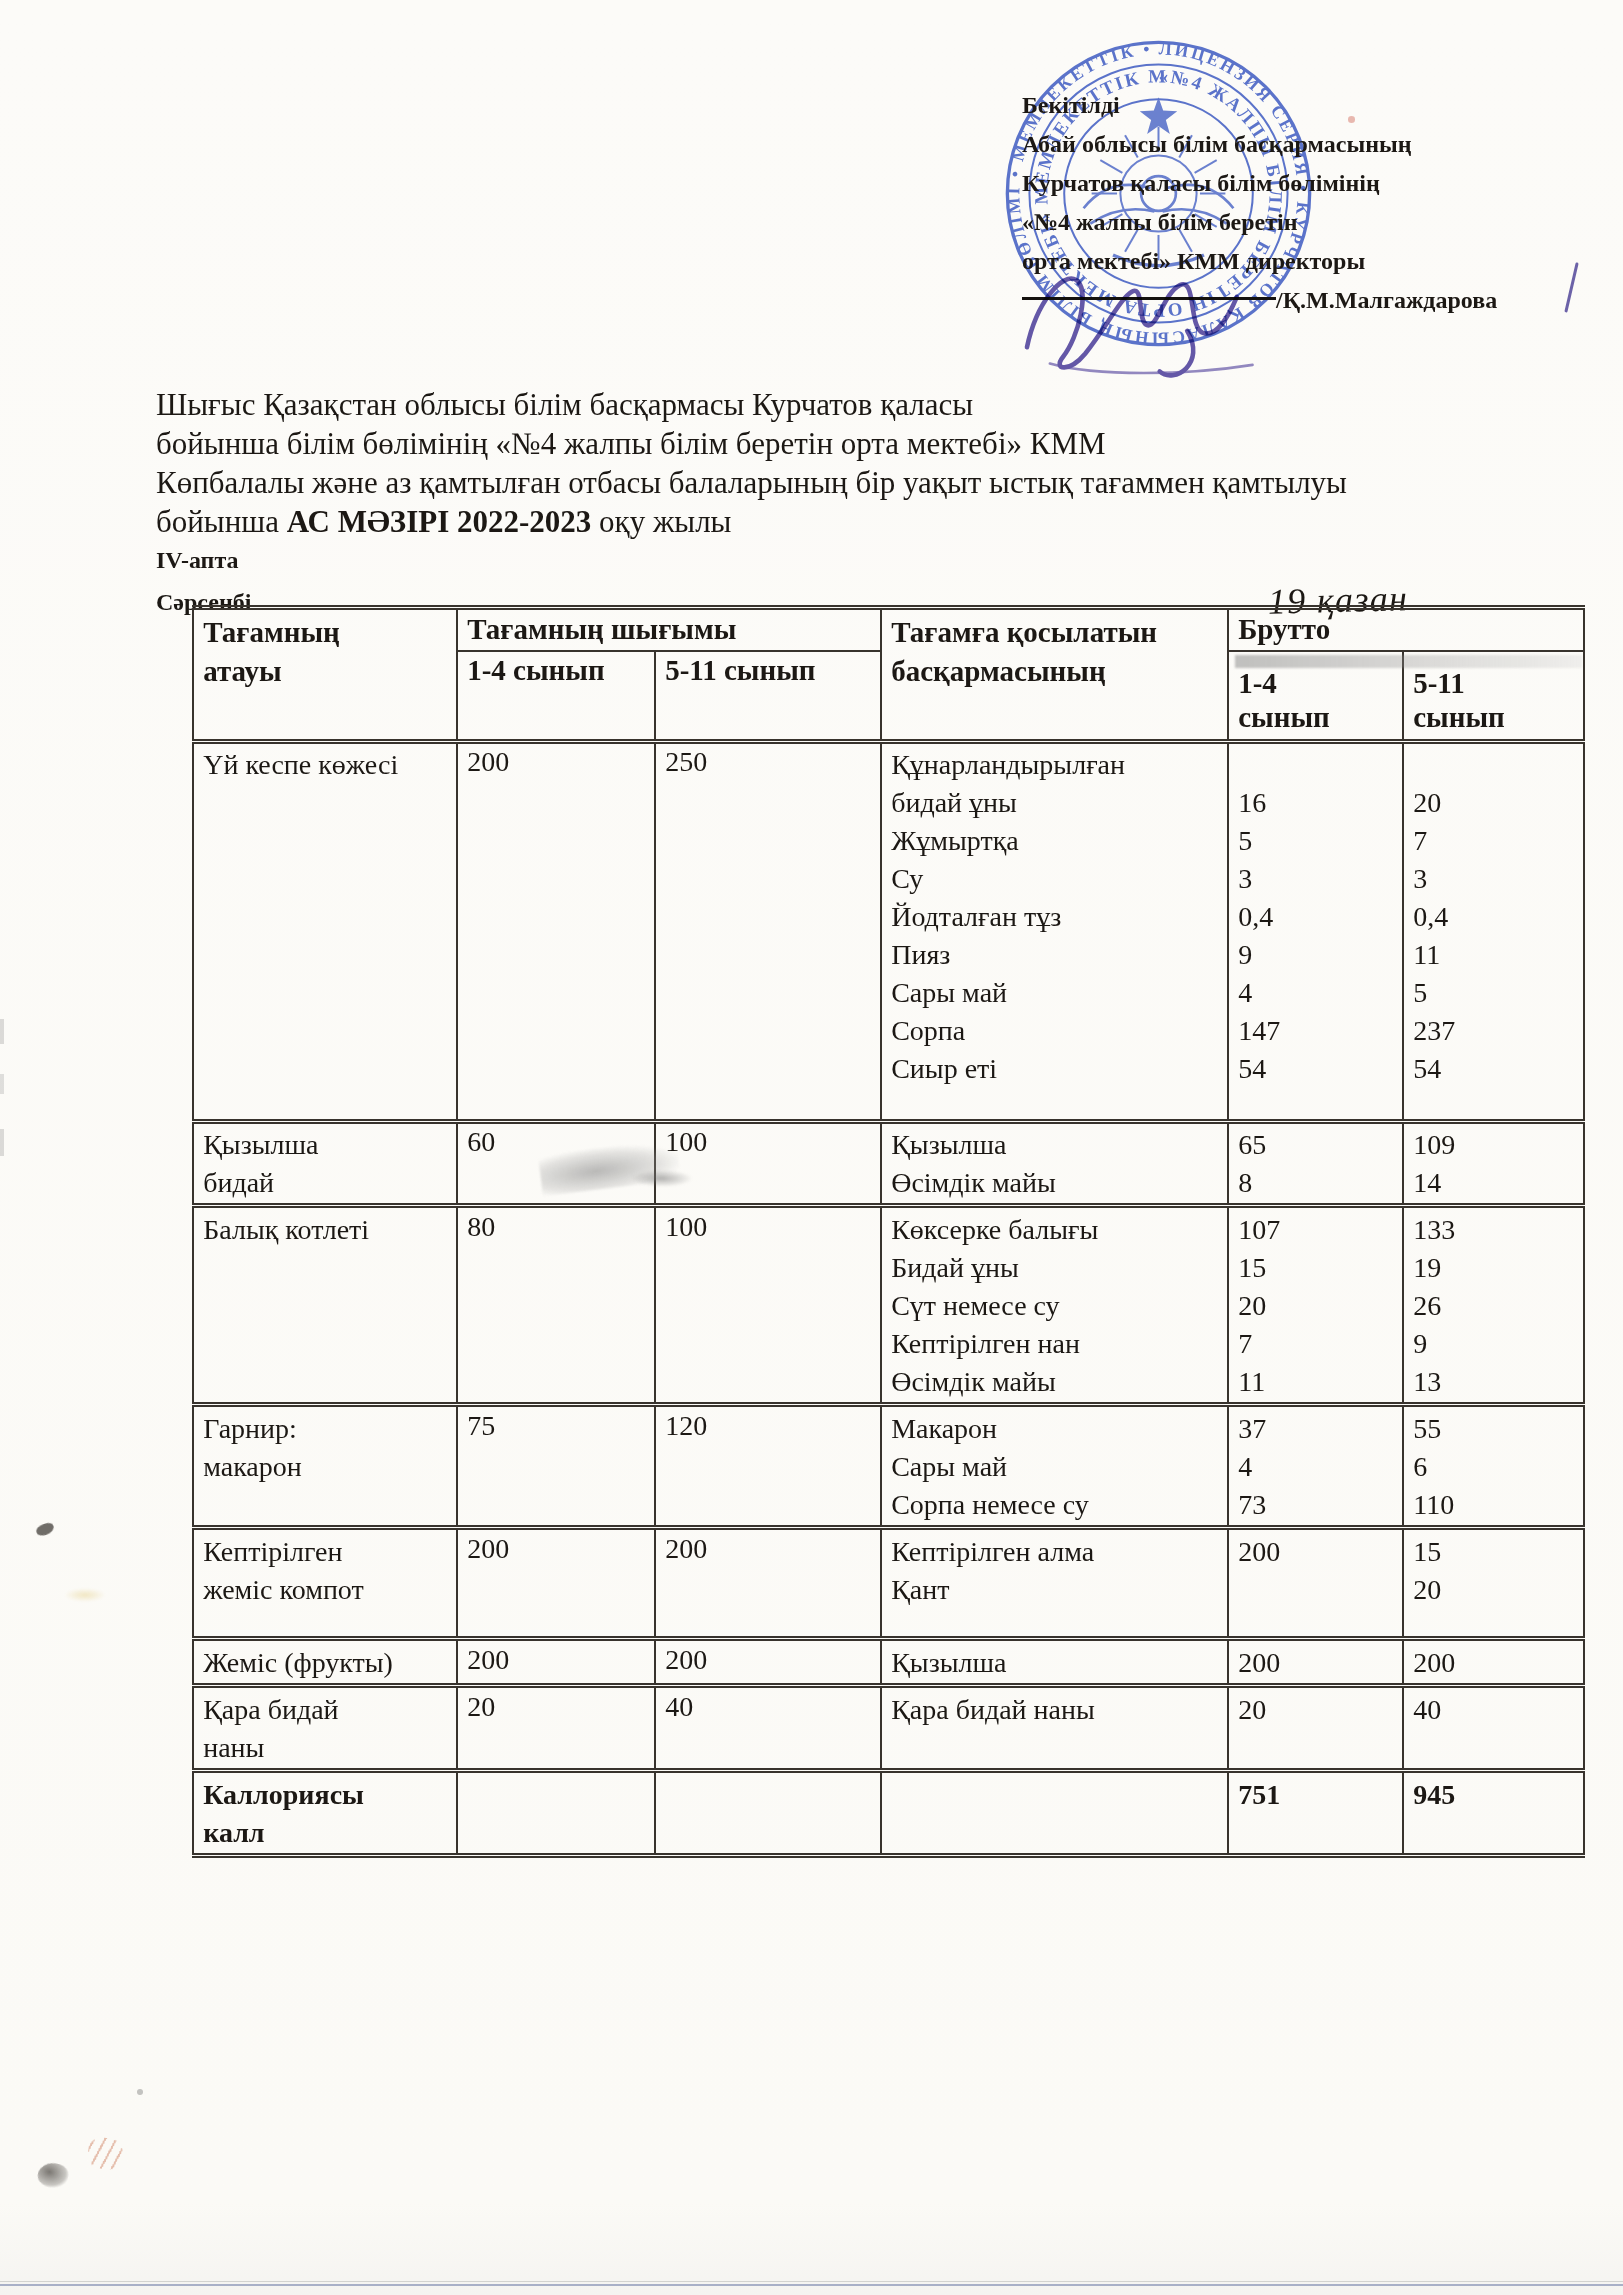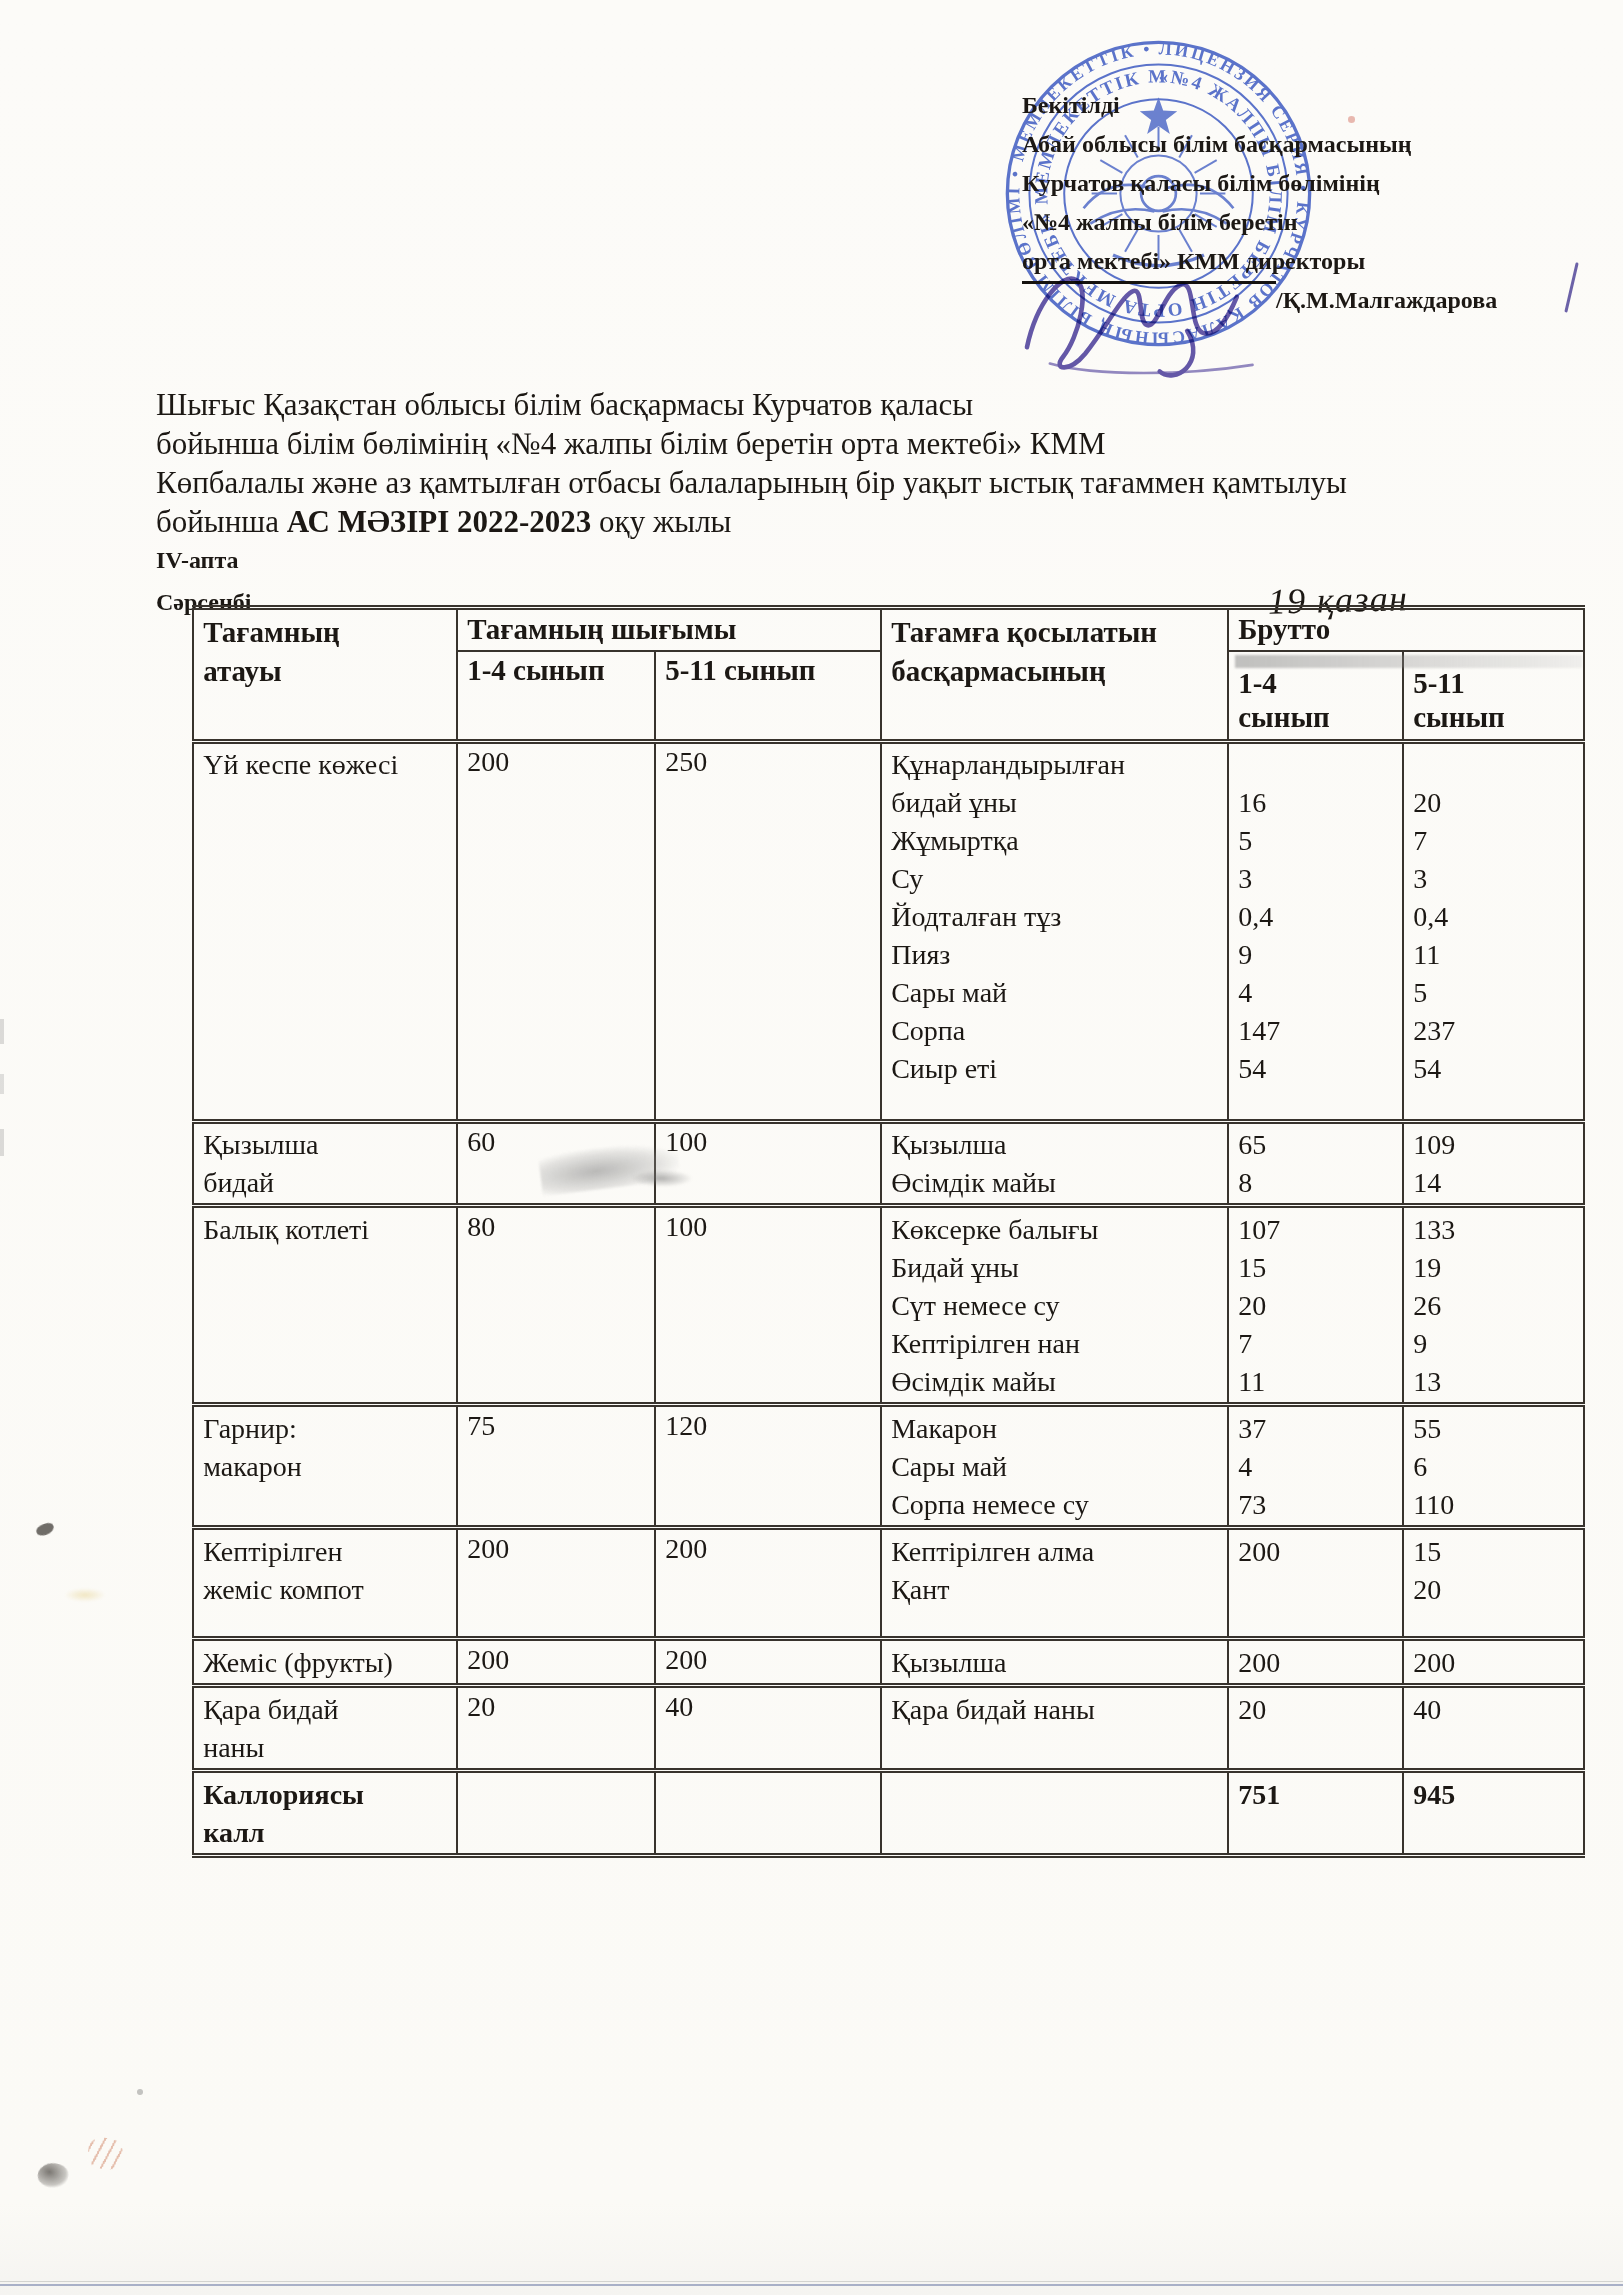--- a/index.html
+++ b/index.html
@@ -5,21 +5,21 @@
   html,body{margin:0;padding:0;background:#9a9a9a;}
   .page{
     position:relative;width:1623px;height:2295px;overflow:hidden;
     background:linear-gradient(180deg,#fcfbf8 0%,#fbfaf6 96%,#f5f4f1 100%);
     font-family:"Liberation Serif","DejaVu Serif",serif;color:#1c1814;
   }
   
   .approval{position:absolute;left:1022px;top:86px;width:589px;z-index:3;
     font-weight:bold;font-size:24px;line-height:39px;}
   .approval .aln{white-space:nowrap;}
-  .sig-row{display:flex;align-items:flex-start;white-space:nowrap;}
+  .sig-row{display:flex;align-items:center;white-space:nowrap;}
   .sig-underline{width:254px;border-bottom:3.3px solid #15120f;margin-bottom:4.6px;}
   .sig-name{font-weight:bold;}
   .pen-slash{position:absolute;left:1570px;top:262px;width:3.3px;height:51px;
     background:#473c94;transform:rotate(13deg);border-radius:2px;z-index:4;opacity:.8;}
   
   .stamp{position:absolute;left:998px;top:33px;width:321px;height:321px;z-index:2;
     mix-blend-mode:multiply;filter:blur(0.5px);opacity:.9;}
   
   .signature{position:absolute;left:991px;top:213px;width:340px;height:203px;z-index:4;
     mix-blend-mode:multiply;}

